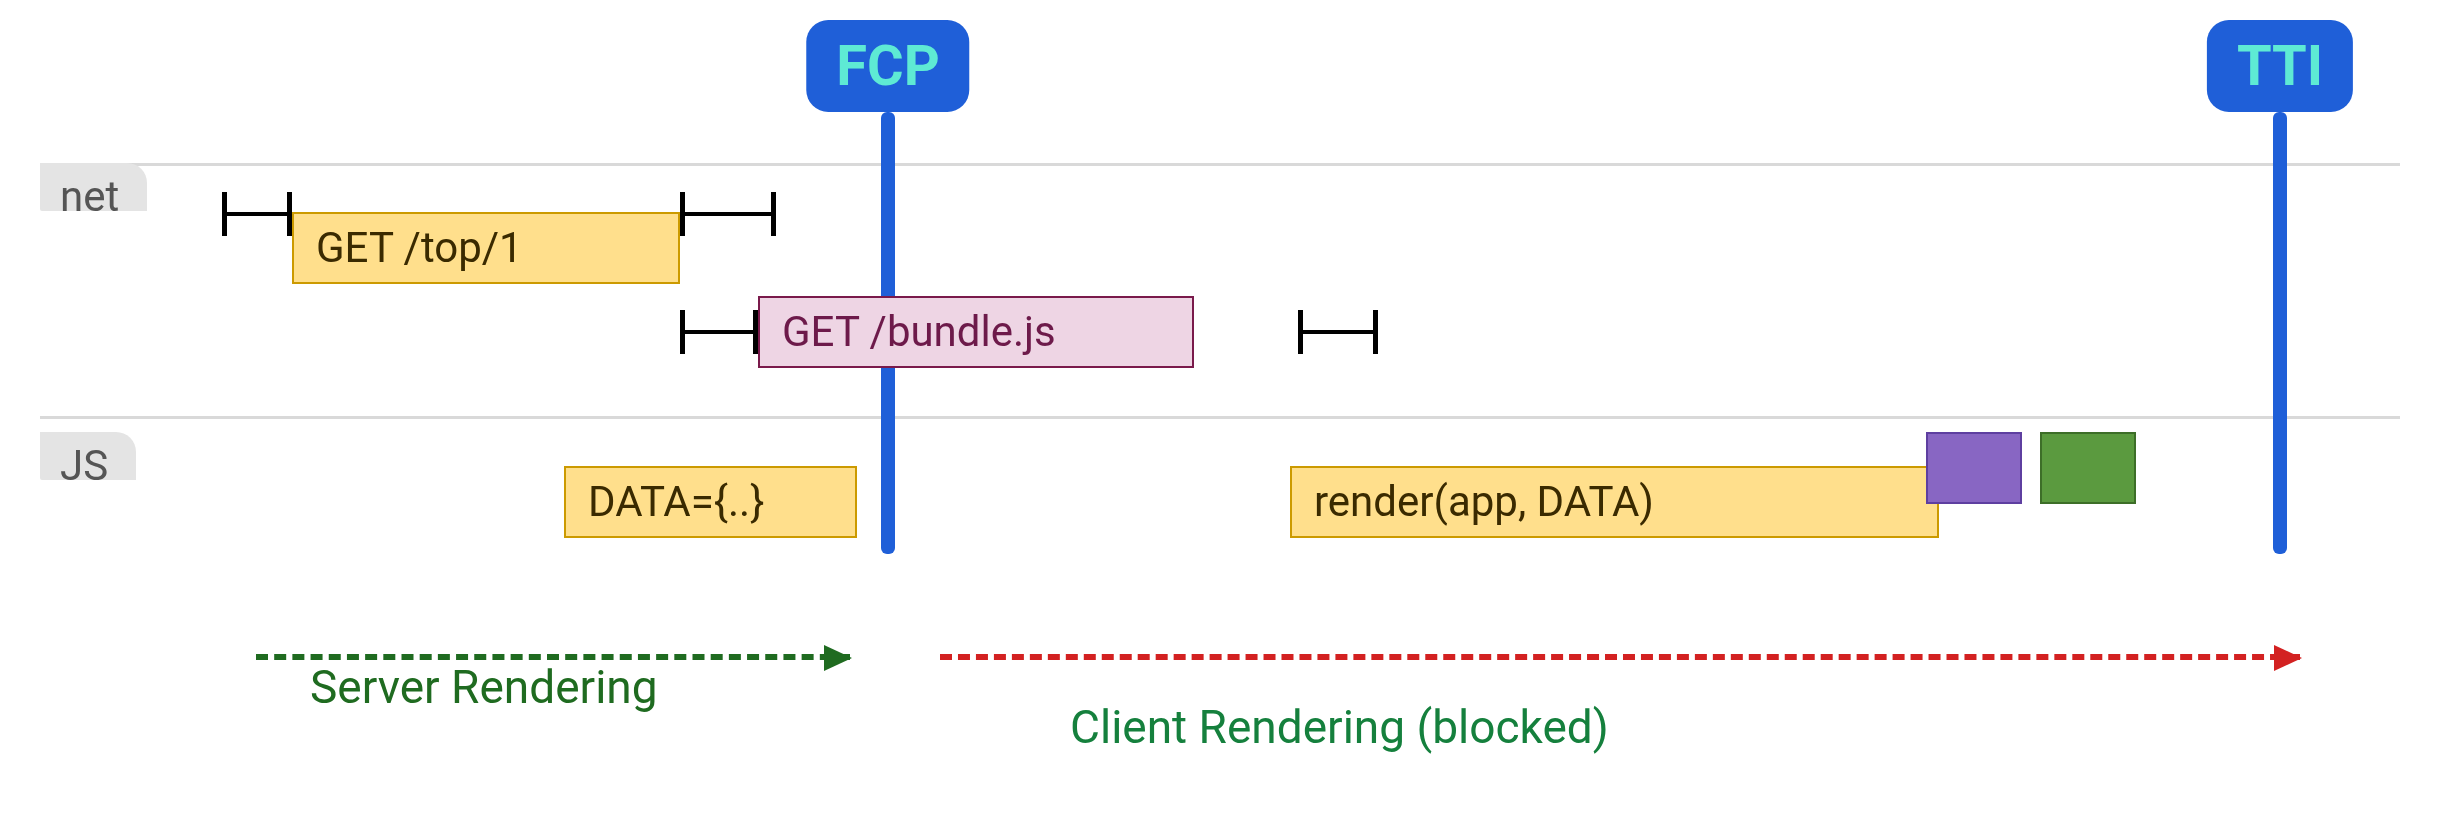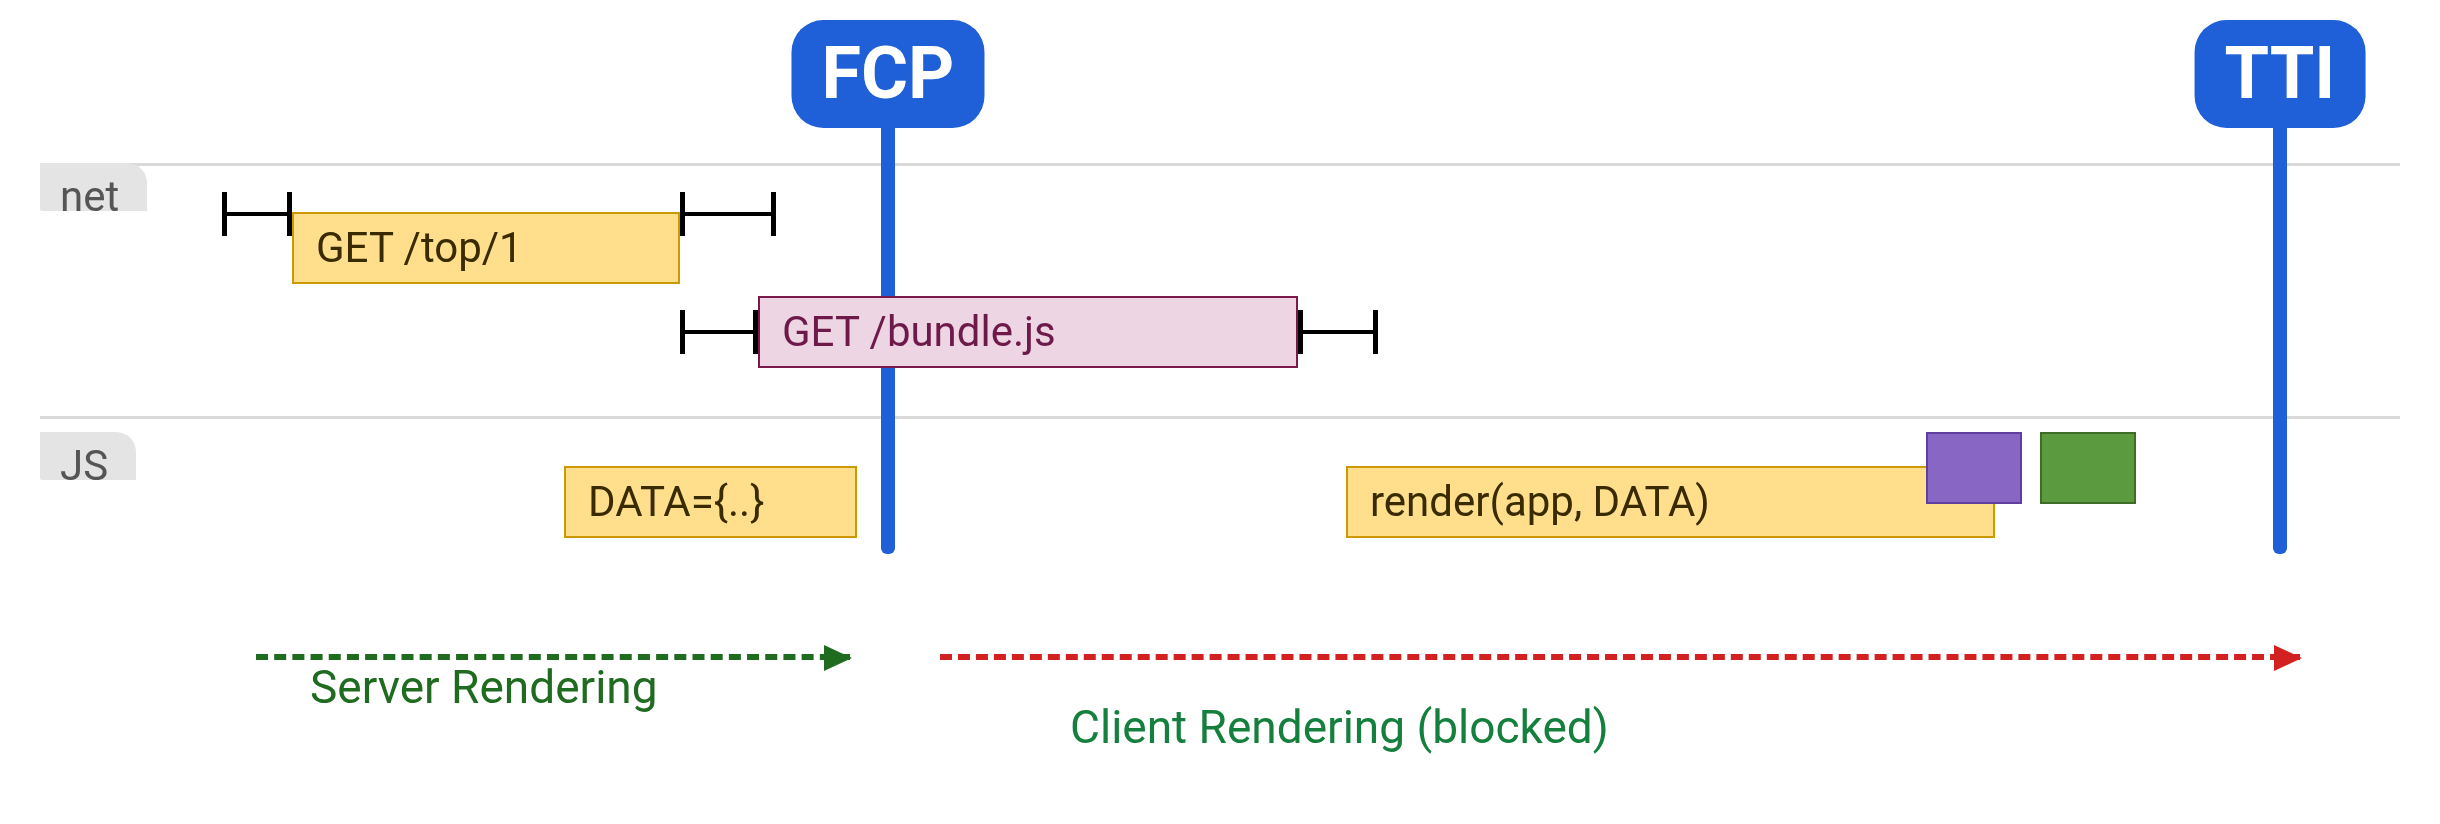--- a/index.html
+++ b/index.html
@@ -42,26 +42,26 @@
     top: 112px;
     width: 14px;
     background: #1F5FD8;
     border-radius: 6px;
   }
   .marker-tag {
     position: absolute;
     top: 20px;
     transform: translateX(-50%);
     background: #1F5FD8;
-    color: #ffffff;
+    color: #5eead4;
     font-weight: 700;
-    font-size: 72px;
+    font-size: 56px;
     line-height: 1;
     padding: 18px 30px;
-    border-radius: 32px;
+    border-radius: 22px;
     white-space: nowrap;
   }
   
   .tbox {
     position: absolute;
     height: 72px;
     font-size: 42px;
     line-height: 68px;
     padding: 0 22px;
     border: 2px solid #000;
@@ -129,25 +129,25 @@
   <div class="marker-tag" style="left:888px">FCP</div>
 
   <div class="marker" style="left:2273px; height:442px"></div>
   <div class="marker-tag" style="left:2280px">TTI</div>
 
   <div class="whisker" style="left:222px; width:70px;  top:212px"></div>
   <div class="tbox box-yellow" style="left:292px; width:388px; top:178px">GET /top/1</div>
   <div class="whisker" style="left:680px; width:96px;  top:212px"></div>
 
   <div class="whisker" style="left:680px;  width:78px; top:330px"></div>
-  <div class="tbox box-pink" style="left:758px; width:540px; top:296px">GET /bundle.js</div>
+  <div class="tbox box-pink" style="left:758px; width:436px; top:296px">GET /bundle.js</div>
   <div class="whisker" style="left:1298px; width:80px; top:330px"></div>
 
   <div class="tbox box-yellow" style="left:564px; width:293px; top:432px">DATA={..}</div>
-  <div class="tbox box-yellow" style="left:1346px; width:649px; top:432px">render(app, DATA)</div>
+  <div class="tbox box-yellow" style="left:1290px; width:649px; top:432px">render(app, DATA)</div>
   <div class="tbox box-purple" style="left:1926px; width:96px;  top:432px"></div>
   <div class="tbox box-green" style="left:2040px; width:96px;  top:432px"></div>
 
   <div class="dashed-arrow arrow-green" style="left:256px; width:594px; top:654px">
     <span class="arrowhead"></span>
   </div>
   <div class="arrow-label lbl-green" style="left:310px; top:660px">Server Rendering</div>
 
   <div class="dashed-arrow arrow-red" style="left:940px; width:1360px; top:654px">
     <span class="arrowhead"></span>

